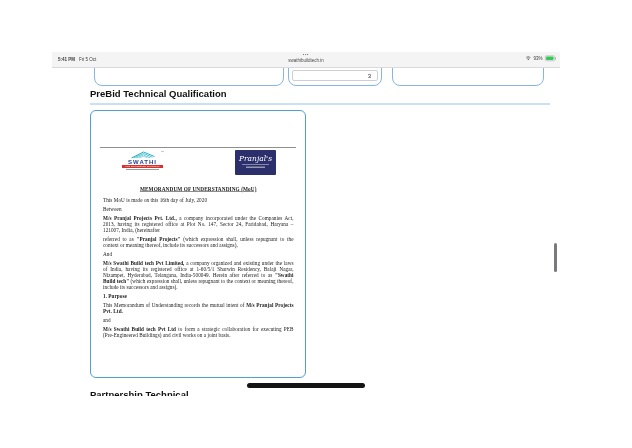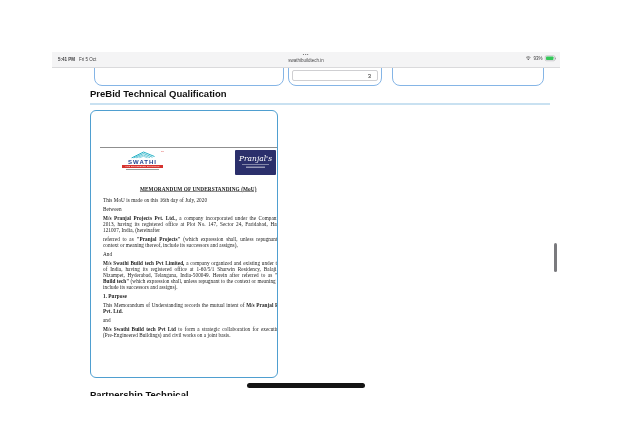--- a/index.html
+++ b/index.html
@@ -30,21 +30,21 @@
   .b2{left:236px;width:94px;}
   .b3{left:340px;width:152px;}
   .inner-input{position:absolute;left:3px;right:3px;top:9px;height:11px;background:#fff;
                border:1px solid #cfcfd2;border-radius:2px;box-sizing:border-box;}
   .count{position:absolute;right:6px;top:1.5px;font-size:6px;color:#2e2e2e;}
 
   
   .section-heading{position:absolute;left:38px;top:36px;font-size:9.5px;font-weight:bold;color:#101010;}
   .heading-rule{position:absolute;left:38px;top:51px;width:460px;height:1.5px;background:#bfdcee;opacity:.85;}
 
-  .doc-card{position:absolute;left:38px;top:58px;width:188px;height:268px;border:1.3px solid #4f9fd0;
+  .doc-card{position:absolute;left:38px;top:58px;width:216px;height:268px;border:1.3px solid #4f9fd0;
             border-radius:6px;background:#fff;box-sizing:border-box;overflow:hidden;}
   .doc-scale{position:absolute;left:0;top:0;width:427px;height:532px;transform:scale(.5);
              transform-origin:0 0;font-family:"Liberation Serif",serif;color:#1a1a1a;}
   .doc-topline{position:absolute;left:18px;top:72px;width:392px;height:1.5px;background:#8f8f8f;}
 
   .logo-swathi{position:absolute;left:62px;top:80px;width:82px;text-align:center;}
   .swathi-roof{display:block;margin:0 auto;}
   .swathi-name{font-family:"Liberation Sans",sans-serif;font-weight:bold;color:#1d3f8f;
                font-size:12px;letter-spacing:2px;line-height:12px;}
   .swathi-red{margin-top:1px;background:#d6332f;color:#fff;font-family:"Liberation Sans",sans-serif;

